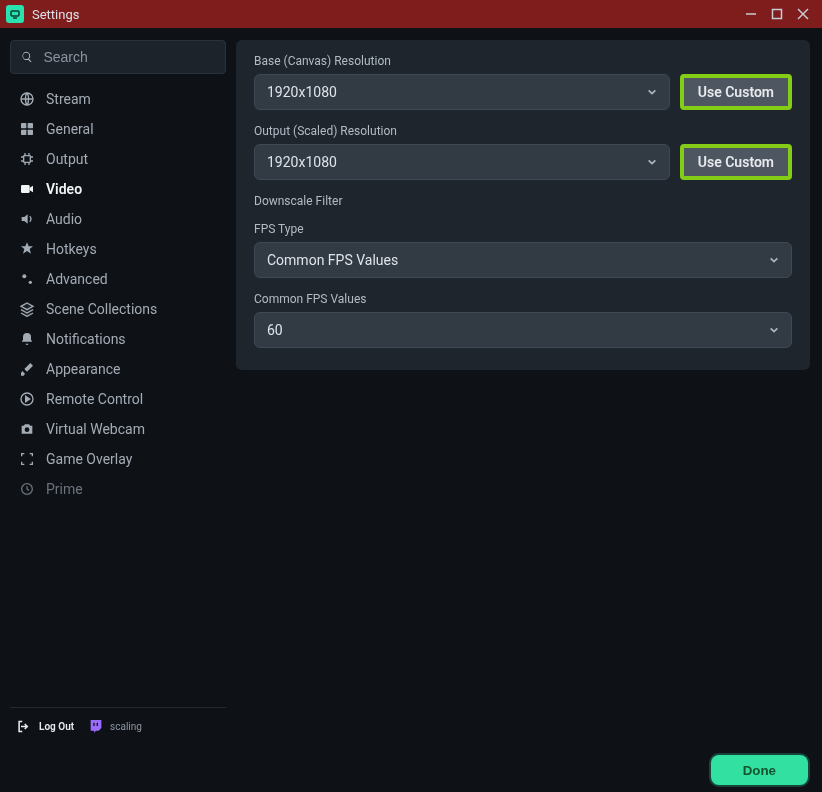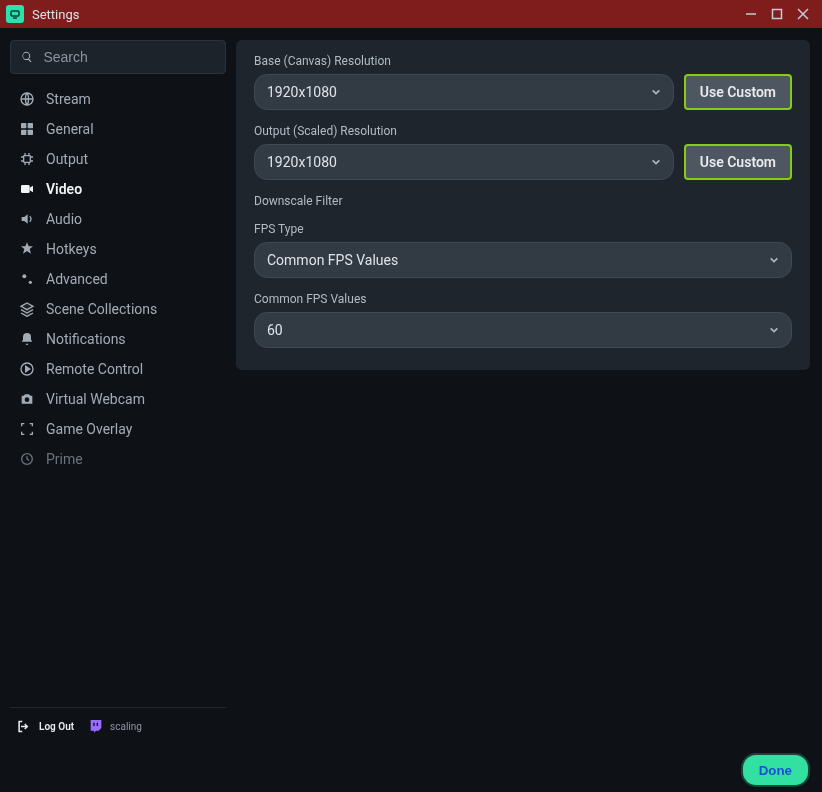--- a/index.html
+++ b/index.html
@@ -127,58 +127,58 @@
     .field-label {
       color: #b3bbc4;
       font-size: 12px;
       margin-bottom: 6px;
     }
     .row { display: flex; gap: 10px; align-items: stretch; }
     .select {
       flex: 1;
       background: #323a44;
       border: 1px solid #3f4955;
-      border-radius: 13px;
+      border-radius: 6px;
       height: 36px;
       display: flex;
       align-items: center;
       justify-content: space-between;
       padding: 0 12px;
       color: #dfe4ea;
       cursor: pointer;
     }
     .select .chev { width: 10px; height: 10px; color: #aeb6bf; }
     .btn {
       background: #4e5761;
-      border: 2px solid #84cc16;
+      border: 4px solid #84cc16;
       border-radius: 4px;
       padding: 0 14px;
       height: 36px;
       display: flex; align-items: center;
       color: #e8eaed;
       font-weight: 600;
       cursor: pointer;
     }
     
     .footer {
       height: 44px;
       background: #0e1217;
       display: flex;
       align-items: center;
       justify-content: flex-end;
       padding: 0 14px;
     }
     .done-btn {
       background: #32e0a1;
-      color: #1d4ed8;
+      color: #14532d;
       font-weight: 700;
       border: none;
-      border-radius: 13px;
+      border-radius: 8px;
       height: 30px;
-      padding: 0 16px;
+      padding: 0 32px;
       cursor: pointer;
       box-shadow: 0 0 0 2px rgba(50,224,161,0.25);
     }
   </style>
 </head>
 <body>
 
 <div class="titlebar">
   <div class="app-icon">
     <svg viewBox="0 0 24 24" fill="none" stroke="#0e3e30" stroke-width="3">
@@ -301,20 +301,28 @@
 
       <div class="nav-item">
         <span class="nav-icon">
             <svg viewBox="0 0 24 24" fill="currentColor">
               <path d="M12 3a6 6 0 016 6v4l2 3H4l2-3V9a6 6 0 016-6zM10 19a2 2 0 004 0"></path>
             </svg>
           </span>
         <span>Notifications</span>
       </div>
 
+      <div class="nav-item">
+        <span class="nav-icon">
+            <svg viewBox="0 0 24 24" fill="currentColor">
+              <path d="M17 3l4 4-9 9-4-4 9-9zM5 15l4 4-2 3H3v-4z"></path>
+            </svg>
+          </span>
+        <span>Appearance</span>
+      </div>
 
       <div class="nav-item">
         <span class="nav-icon">
             <svg viewBox="0 0 24 24" fill="none" stroke="currentColor" stroke-width="2">
               <circle cx="12" cy="12" r="9"></circle>
               <path d="M10 8l6 4-6 4z" fill="currentColor"></path>
             </svg>
           </span>
         <span>Remote Control</span>
       </div>

